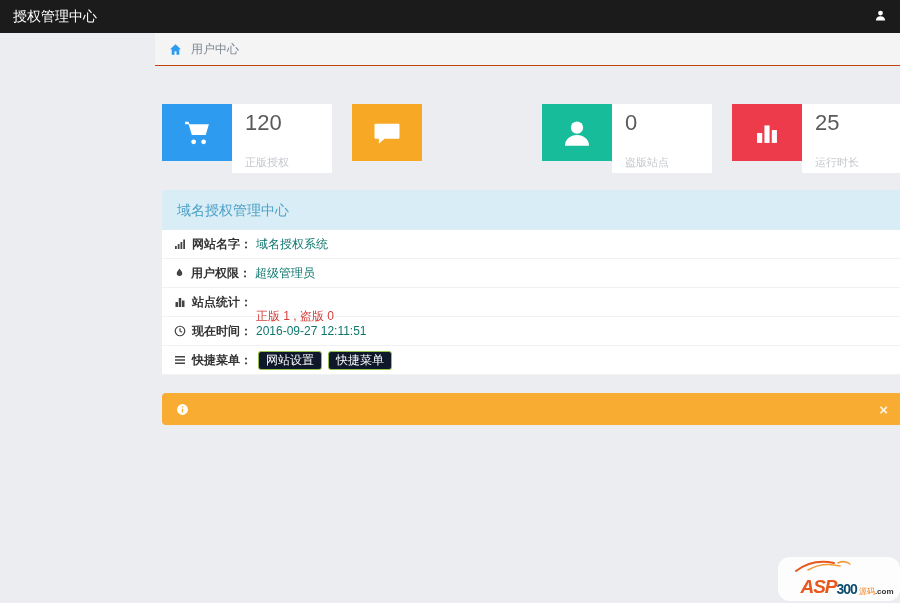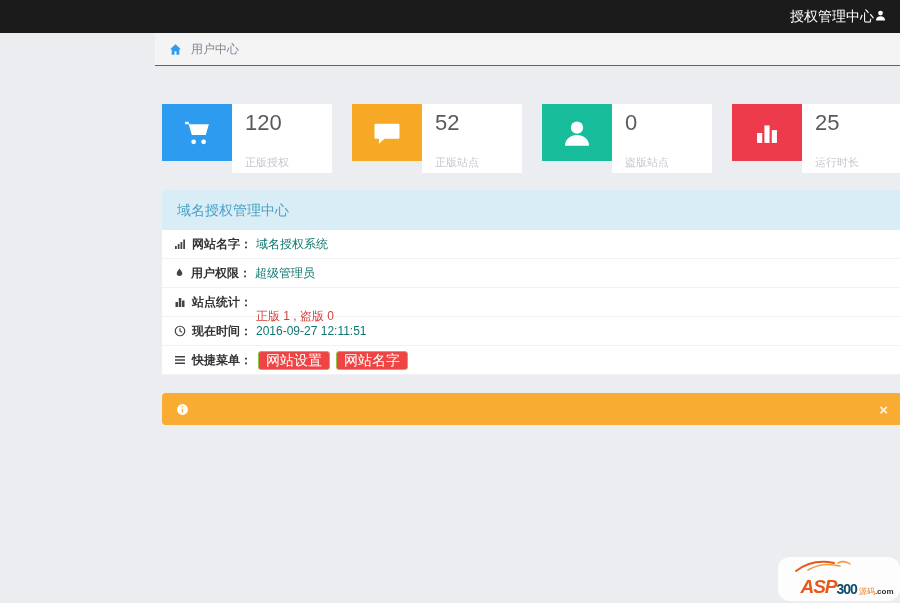--- a/index.html
+++ b/index.html
@@ -4,21 +4,21 @@
 <style>
   * { margin:0; padding:0; box-sizing:border-box; }
   html,body { width:900px; height:603px; }
   body {
     font-family:"Liberation Sans","DejaVu Sans",sans-serif;
     background:#ebedf0; overflow:hidden; position:relative;
   }
   
   .navbar {
     height:33px; background:#1b1b1b; display:flex; align-items:center;
-    justify-content:flex-end; padding:0 13px;
+    justify-content:space-between; padding:0 13px;
   }
   .navbar-title { color:#ffffff; font-size:14px; }
   .navbar-user { color:#ffffff; display:flex; align-items:center; cursor:pointer; }
   
   .breadcrumb-bar {
     margin-left:155px; height:33px; background:#f4f4f5;
     display:flex; align-items:center; padding-left:14px;
     font-size:12px; color:#7c8690; border-bottom:1px solid #c2410c;
   }
   .breadcrumb-bar .home { color:#2d9bf0; display:flex; align-items:center; margin-right:9px; cursor:pointer; }
@@ -43,22 +43,22 @@
   }
   .panel-row {
     height:29px; background:#ffffff; display:flex; align-items:center;
     padding:0 12px; border-bottom:1px solid #f2f2f2; font-size:12px;
   }
   .row-icon { color:#444; display:flex; align-items:center; margin-right:6px; }
   .row-label { color:#333; font-weight:bold; }
   .row-value { color:#0f766e; margin-left:4px; }
   .row-value.red { color:#d43f3a;margin-top:28px; }
   .btn-green {
-    display:inline-block; background:#ef4444; border:1px solid #93c249; color:#fff;
-    font-size:14px; line-height:13px; padding:2px 7px; border-radius:3px;
+    display:inline-block; background:#0f172a; border:1px solid #93c249; color:#fff;
+    font-size:12px; line-height:13px; padding:2px 7px; border-radius:3px;
     margin-left:6px; cursor:pointer;text-align:right;
   }
   
   .alert {
     margin-top:18px; height:32px; background:#f9ac32; border-radius:4px;
     display:flex; align-items:center; padding:0 14px; color:#ffffff; font-size:12px;
   }
   .alert .info { display:flex; align-items:center; margin-right:6px; }
   .alert-close {
     margin-left:auto; color:rgba(255,255,255,0.85); font-size:15px; font-weight:bold;
@@ -119,24 +119,20 @@
         <div class="stat-label">正版授权</div>
       </div>
     </div>
 
     <div class="stat-card">
       <div class="stat-icon orange">
         <svg width="30" height="30" viewBox="0 0 24 24" fill="currentColor">
             <path d="M3 4.5h18c.6 0 1 .4 1 1v10c0 .6-.4 1-1 1H10l-4.5 4v-4H3c-.6 0-1-.4-1-1v-10c0-.6.4-1 1-1z"></path>
           </svg>
       </div>
-      <div class="stat-body">
-        <div class="stat-value">52</div>
-        <div class="stat-label">正版站点</div>
-      </div>
     </div>
 
     <div class="stat-card">
       <div class="stat-icon teal">
         <svg width="32" height="32" viewBox="0 0 24 24" fill="currentColor">
             <circle cx="12" cy="8" r="4.6"></circle>
             <path d="M3 21.5c0-4.9 4-8 9-8s9 3.1 9 8z"></path>
           </svg>
       </div>
       <div class="stat-body">
@@ -213,21 +209,21 @@
     <div class="panel-row">
       <span class="row-icon">
         <svg width="12" height="12" viewBox="0 0 24 24" fill="currentColor">
             <rect x="2" y="4" width="20" height="3"></rect>
             <rect x="2" y="10.5" width="20" height="3"></rect>
             <rect x="2" y="17" width="20" height="3"></rect>
           </svg>
       </span>
       <span class="row-label">快捷菜单：</span>
       <span class="btn-green">网站设置</span>
-      <span class="btn-green">网站名字</span>
+      <span class="btn-green">快捷菜单</span>
     </div>
   </div>
 
   <div class="alert">
     <span class="info">
       <svg width="13" height="13" viewBox="0 0 24 24" fill="currentColor">
           <path d="M12 2a10 10 0 1 0 0 20 10 10 0 0 0 0-20zm1.3 15.5h-2.6v-7h2.6zm0-9h-2.6V6h2.6z"></path>
         </svg>
     </span>
     <span class="alert-close">×</span>

